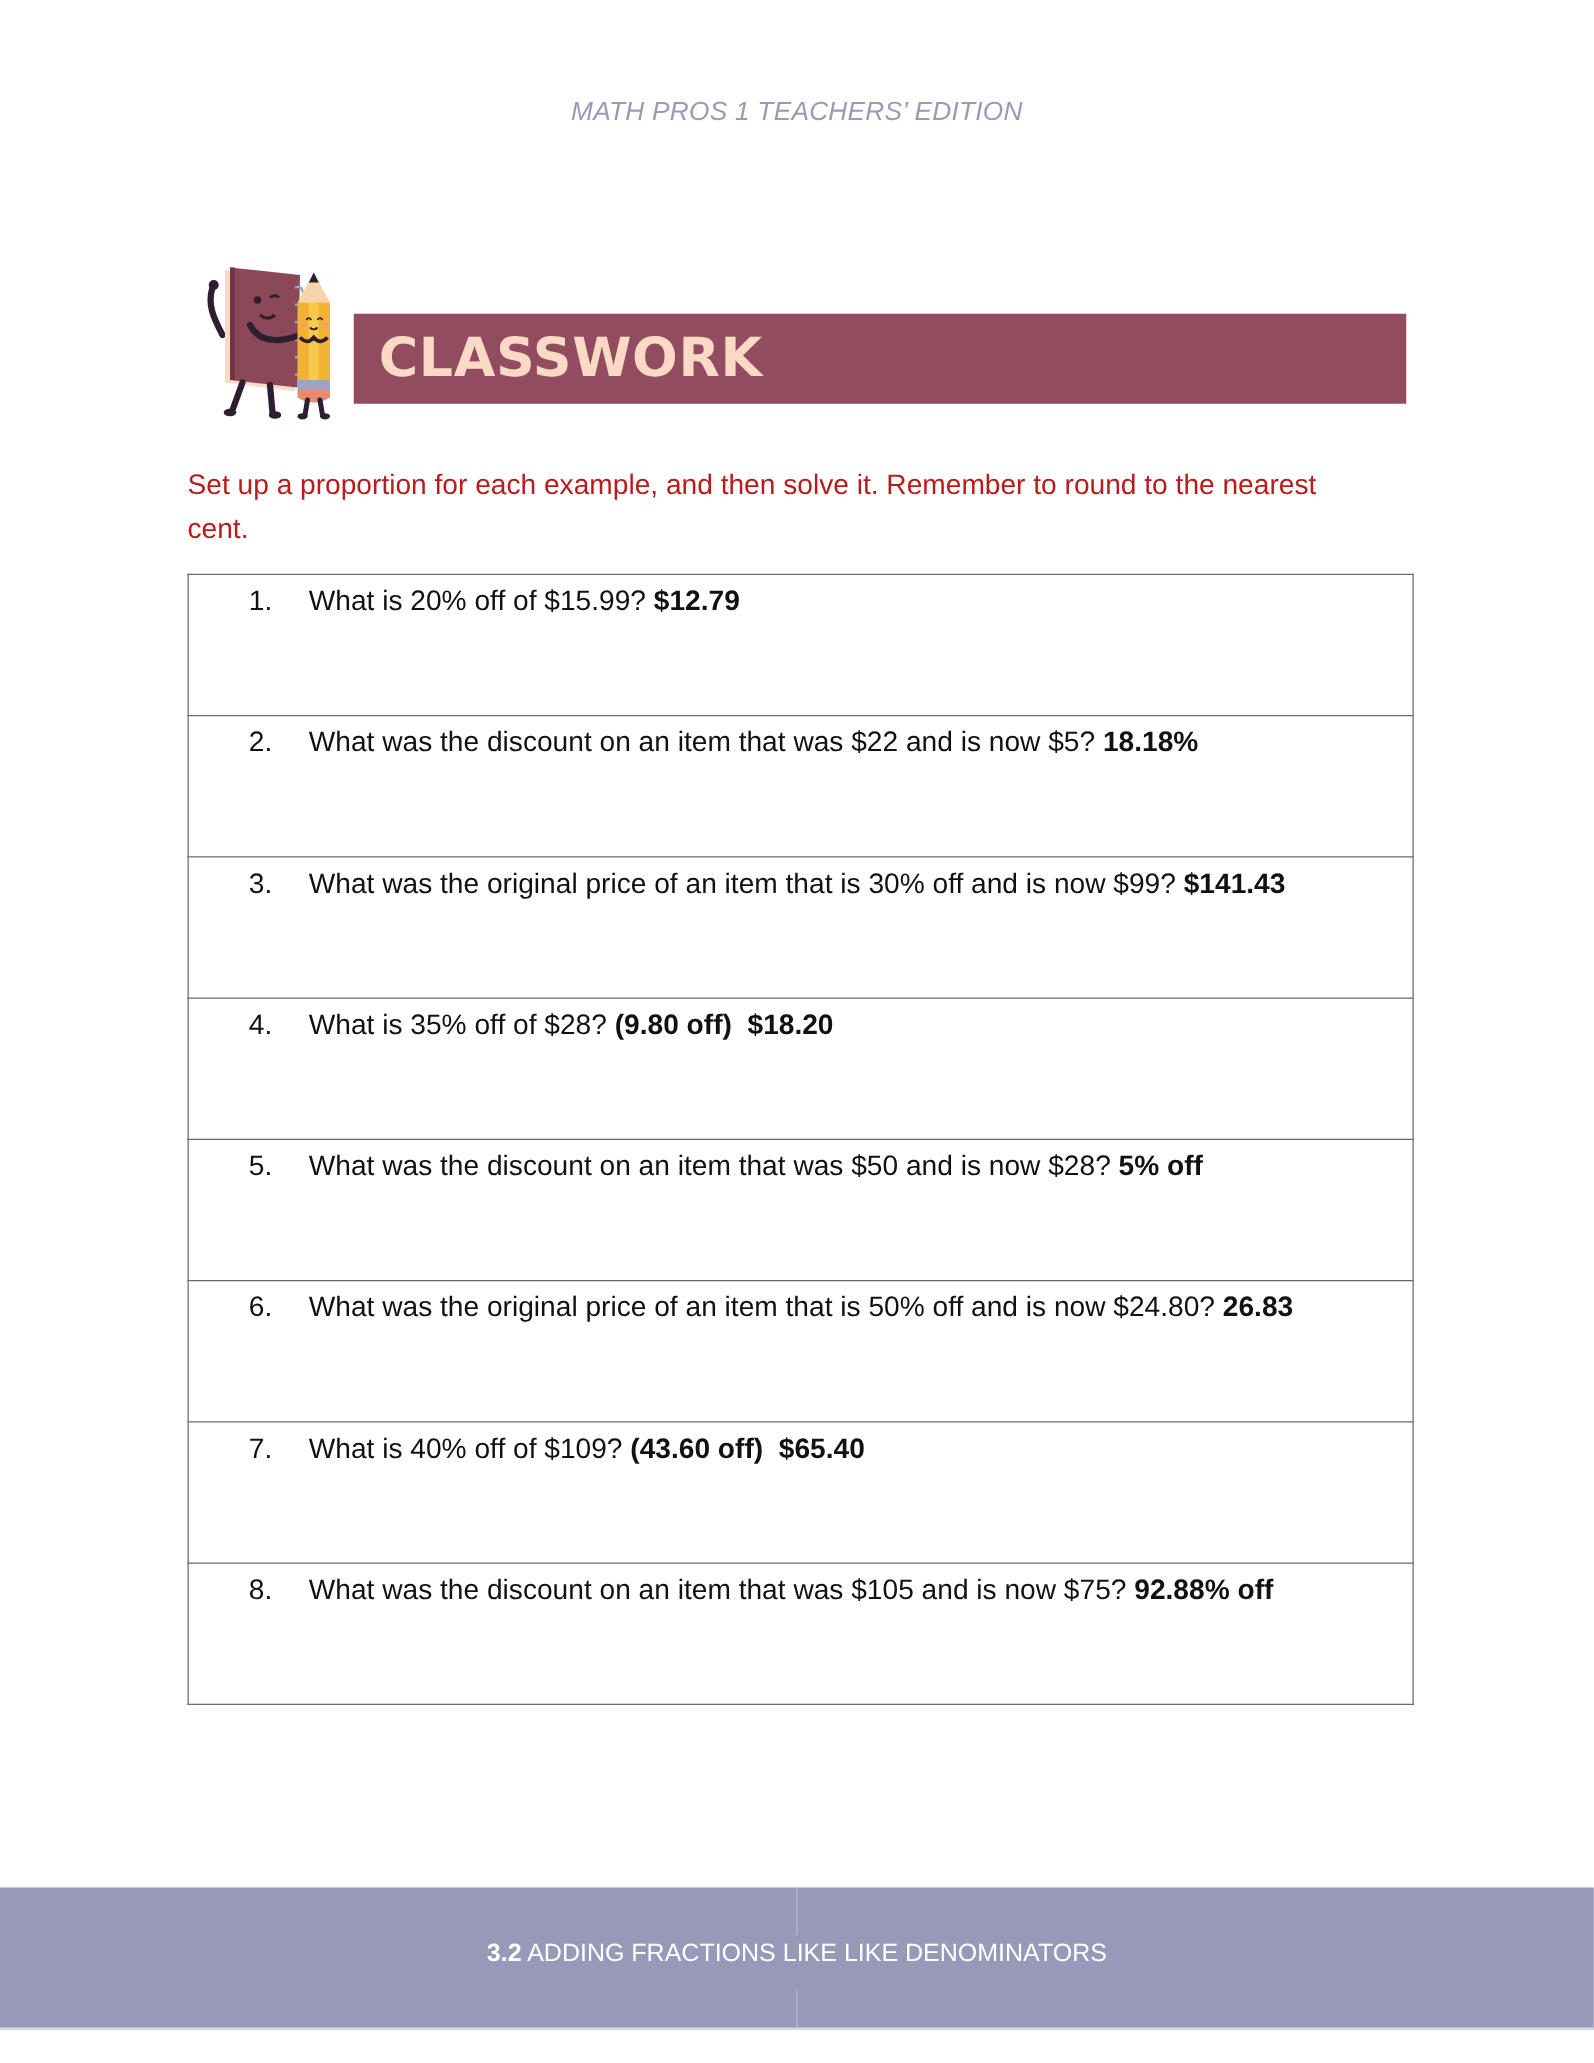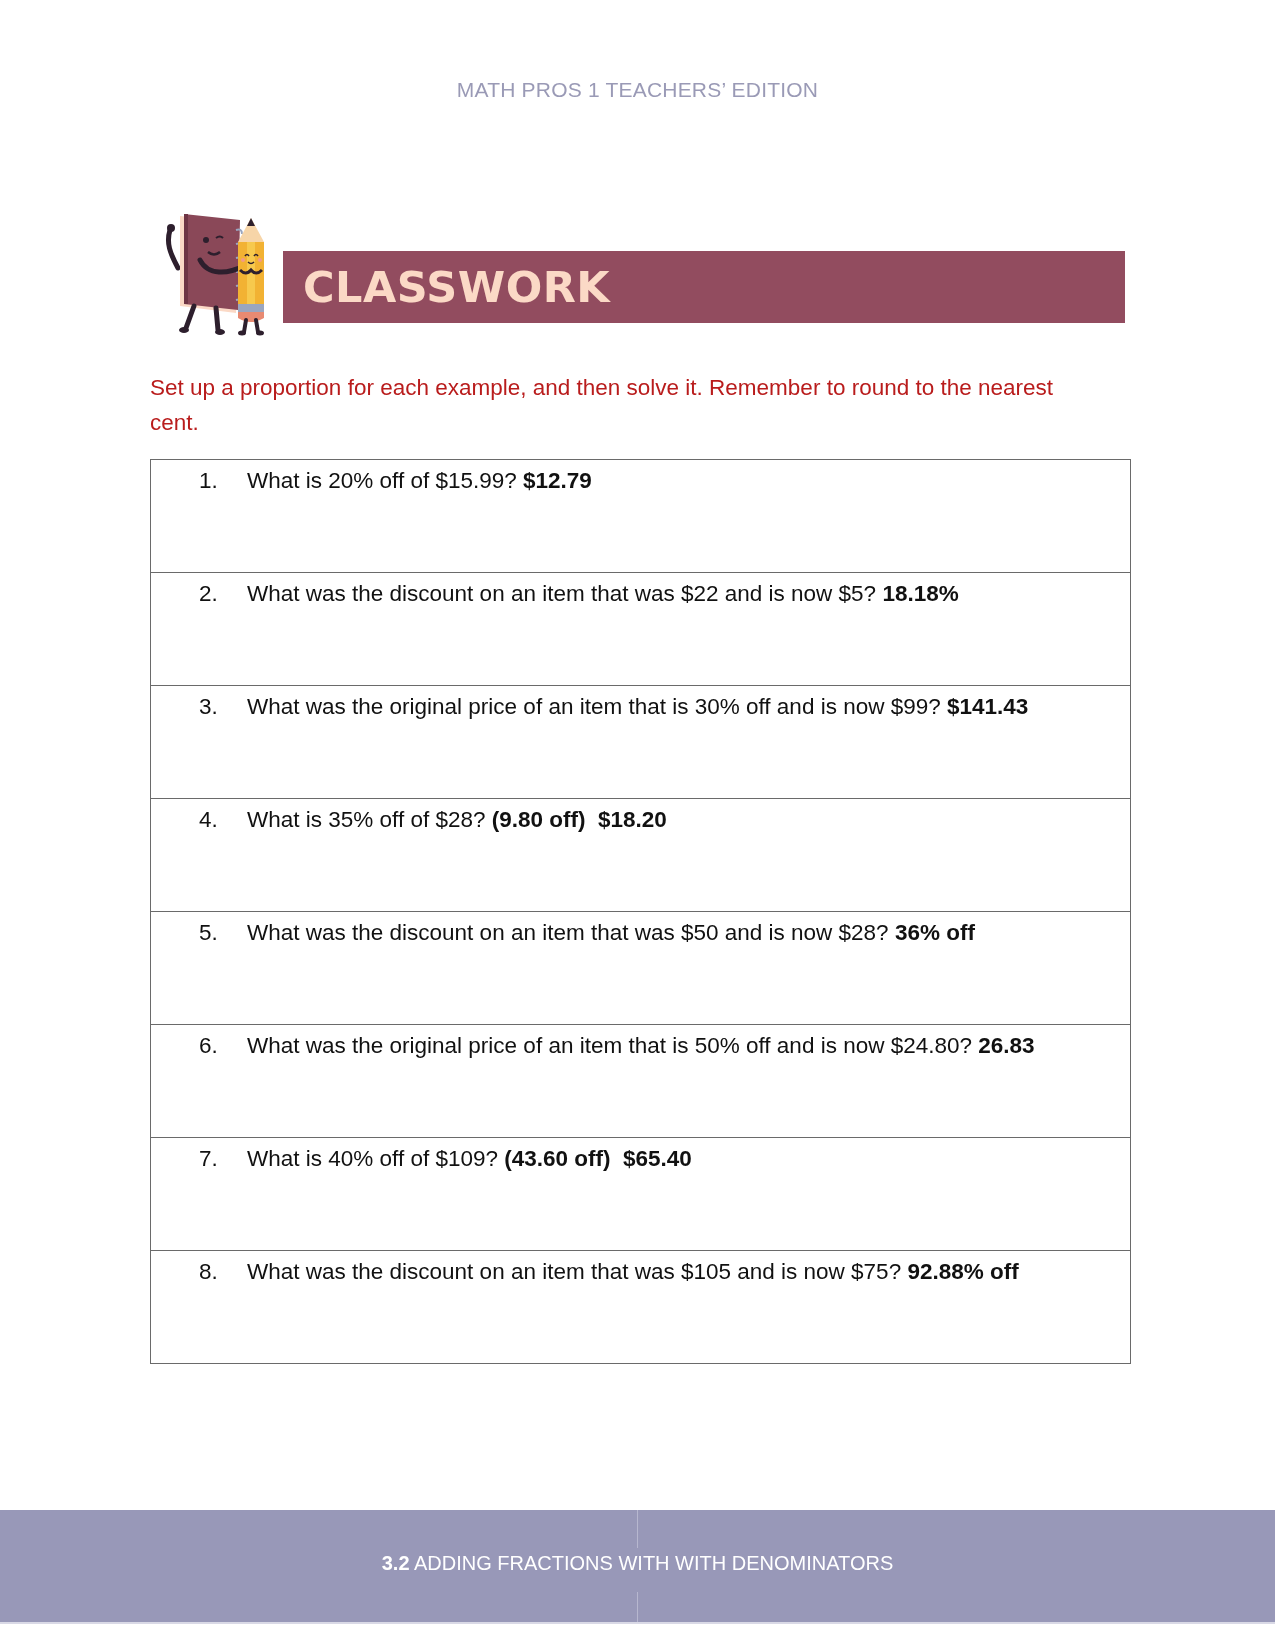--- a/index.html
+++ b/index.html
@@ -17,20 +17,21 @@
     }
     .running-header {
       position: absolute;
       top: 78px;
       left: 0;
       width: 1275px;
       text-align: center;
       font-size: 21px;
       color: #9a9ab6;
       letter-spacing: 0.2px;
+      font-style: italic;
     }
     .banner-wrap {
       position: absolute;
       left: 148px;
       top: 208px;
       width: 980px;
       height: 140px;
     }
     .banner-bar {
       position: absolute;
@@ -231,21 +232,21 @@
       <div class="q-row">
         <span class="q-num">4.</span>
         <span class="q-text"><span>What is 35% off of $28? </span><span class="q-answer" style="white-space:pre">(9.80 off)  $18.20</span></span>
       </div>
     </td>
       </tr>
     <tr>
         <td>
       <div class="q-row">
         <span class="q-num">5.</span>
-        <span class="q-text"><span>What was the discount on an item that was $50 and is now $28? </span><span class="q-answer">36% off</span></span>
+        <span class="q-text"><span>What was the discount on an item that was $50 and is now $28? </span><span class="q-answer">5% off</span></span>
       </div>
     </td>
       </tr>
     <tr>
         <td>
       <div class="q-row">
         <span class="q-num">6.</span>
         <span class="q-text"><span>What was the original price of an item that is 50% off and is now $24.80? </span><span class="q-answer">26.83</span></span>
       </div>
     </td>
@@ -266,15 +267,15 @@
       </div>
     </td>
       </tr>
   </tbody>
 </table>
 
 <div class="footer-band">
   <div class="footer-divider-top"></div>
   <div class="footer-divider-bottom"></div>
   <div class="footer-text">
-    <span class="footer-num">3.2</span><span style="white-space:pre"> ADDING FRACTIONS WITH WITH DENOMINATORS</span>
+    <span class="footer-num">3.2</span><span style="white-space:pre"> ADDING FRACTIONS LIKE LIKE DENOMINATORS</span>
   </div>
 </div>
 
 </body></html>

